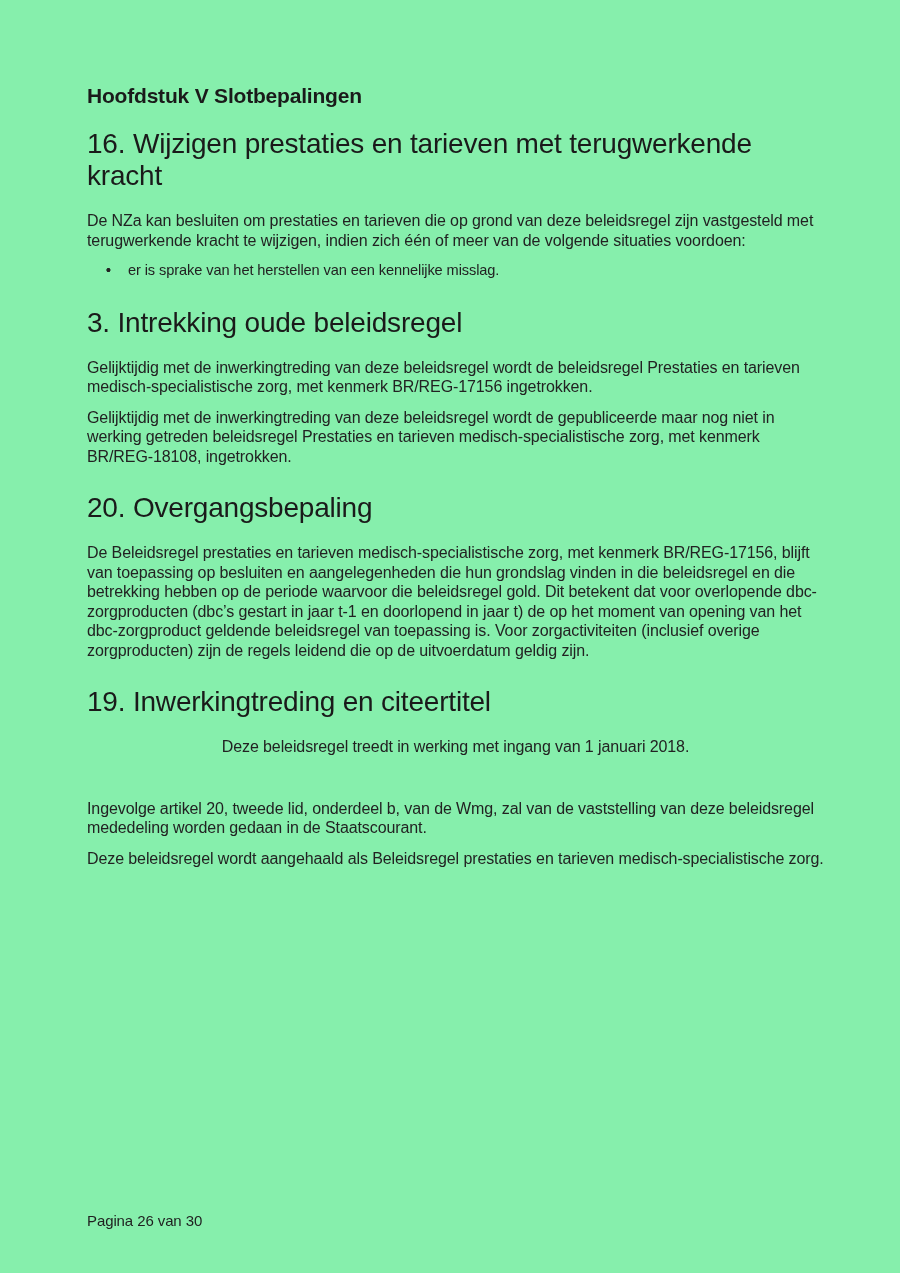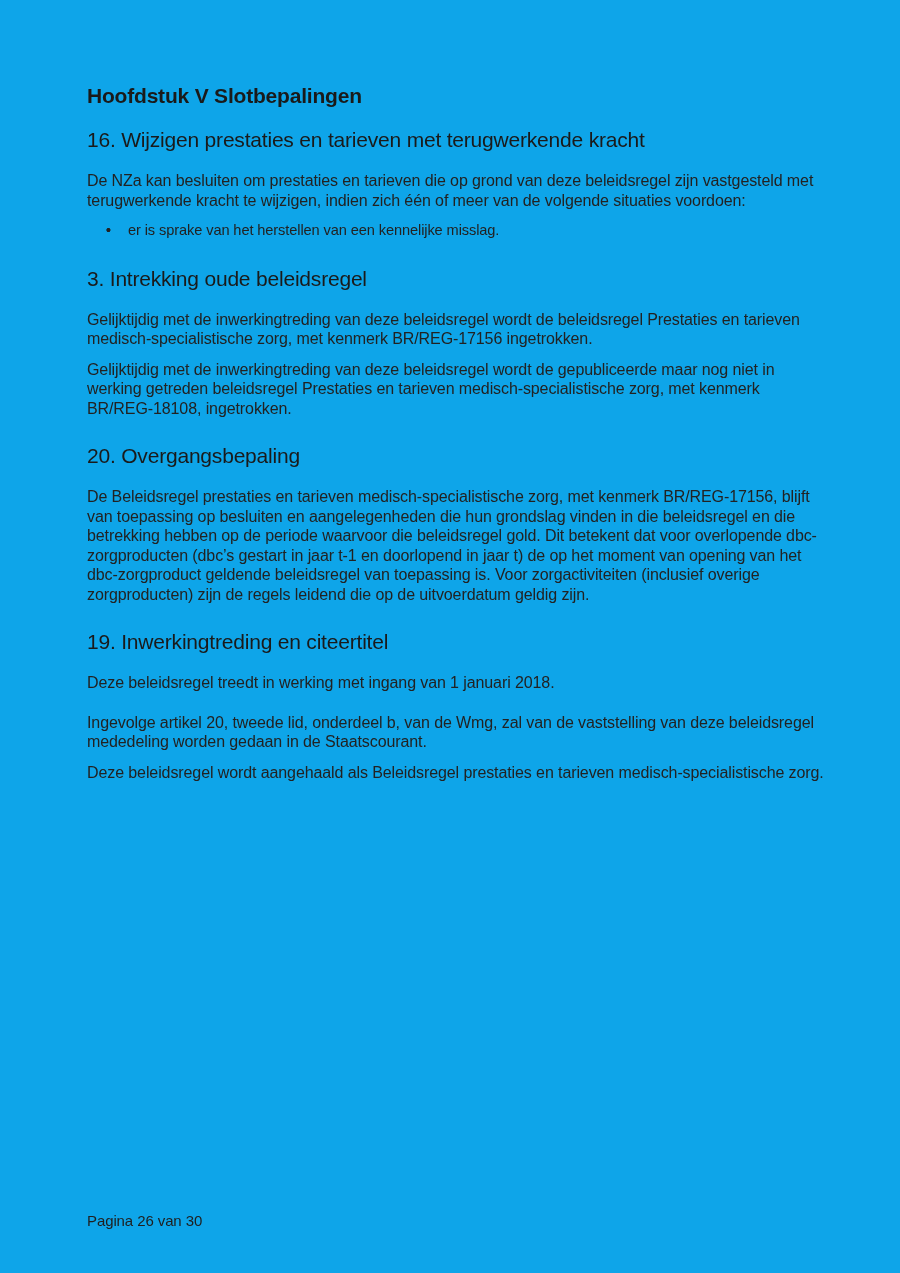--- a/index.html
+++ b/index.html
@@ -4,40 +4,40 @@
 <style>
   html, body {
     margin: 0;
     padding: 0;
     background: #ffffff;
   }
   .page {
     position: relative;
     width: 900px;
     height: 1273px;
-    background: #0ea5e9;
+    background: #86efac;
     font-family: "Liberation Sans", sans-serif;
     color: #222222;
     overflow: hidden;
   }
   .content {
     position: absolute;
     left: 87px;
     top: 84px;
     width: 737px;
   }
   .chapter-title {
     font-size: 21px;
     font-weight: 700;
     color: #1a1a1a;
     letter-spacing: -0.2px;
     margin: 0 0 20px 0;
   }
   .section-heading {
-    font-size: 21px;
+    font-size: 28px;
     font-weight: 400;
     color: #1a1a1a;
     letter-spacing: -0.2px;
     margin: 26px 0 19px 0;
   }
   .section-heading.first {
     margin-top: 0;
   }
   .para {
     font-size: 16px;
@@ -57,21 +57,21 @@
     line-height: 19.5px;
     margin-bottom: 9px;
     letter-spacing: -0.1px;
   }
   .bullet-marker {
     position: absolute;
     left: 19px;
     top: 0;
     font-size: 14px;
   }
-  .gap-large { margin-bottom: 20px; }
+  .gap-large { margin-bottom: 42px; text-align: center; }
   .gap-medium { }
   .footer {
     position: absolute;
     left: 87px;
     right: 85px;
     bottom: 44px;
     display: flex;
     justify-content: space-between;
     align-items: baseline;
     font-size: 15px;

